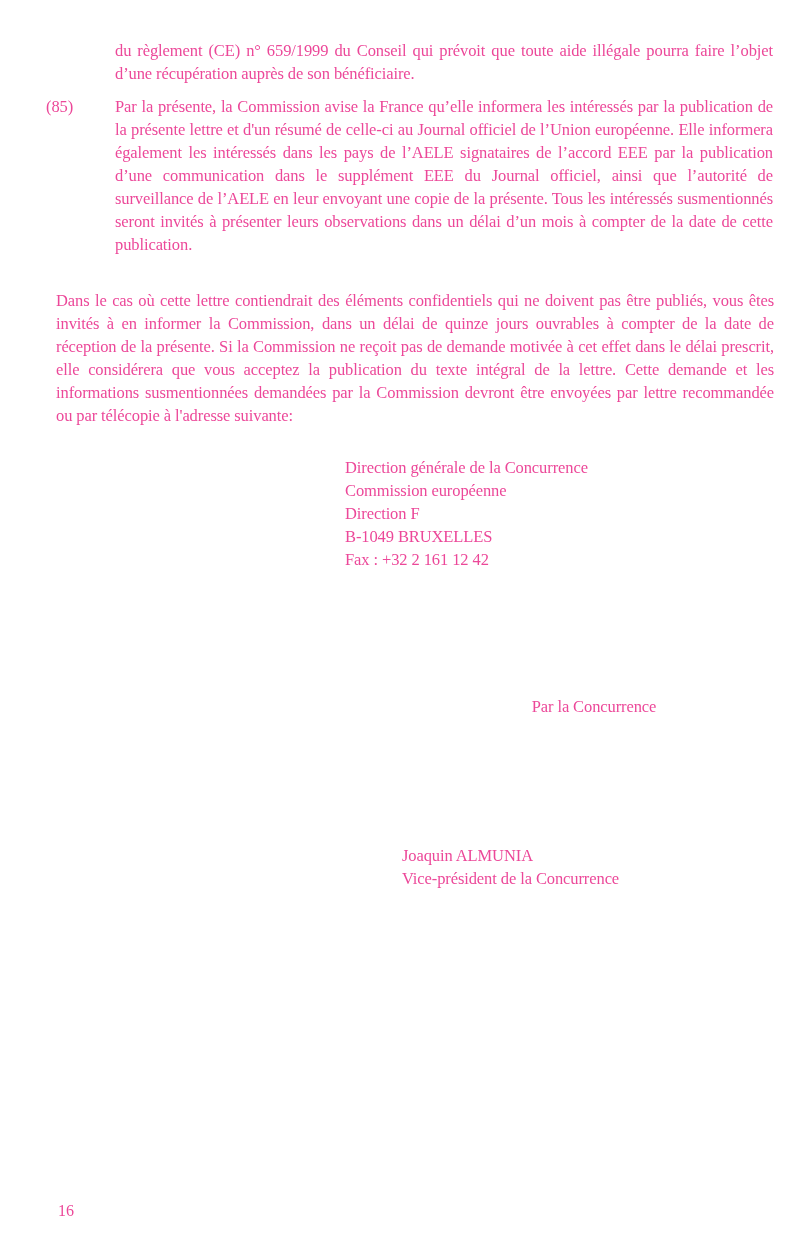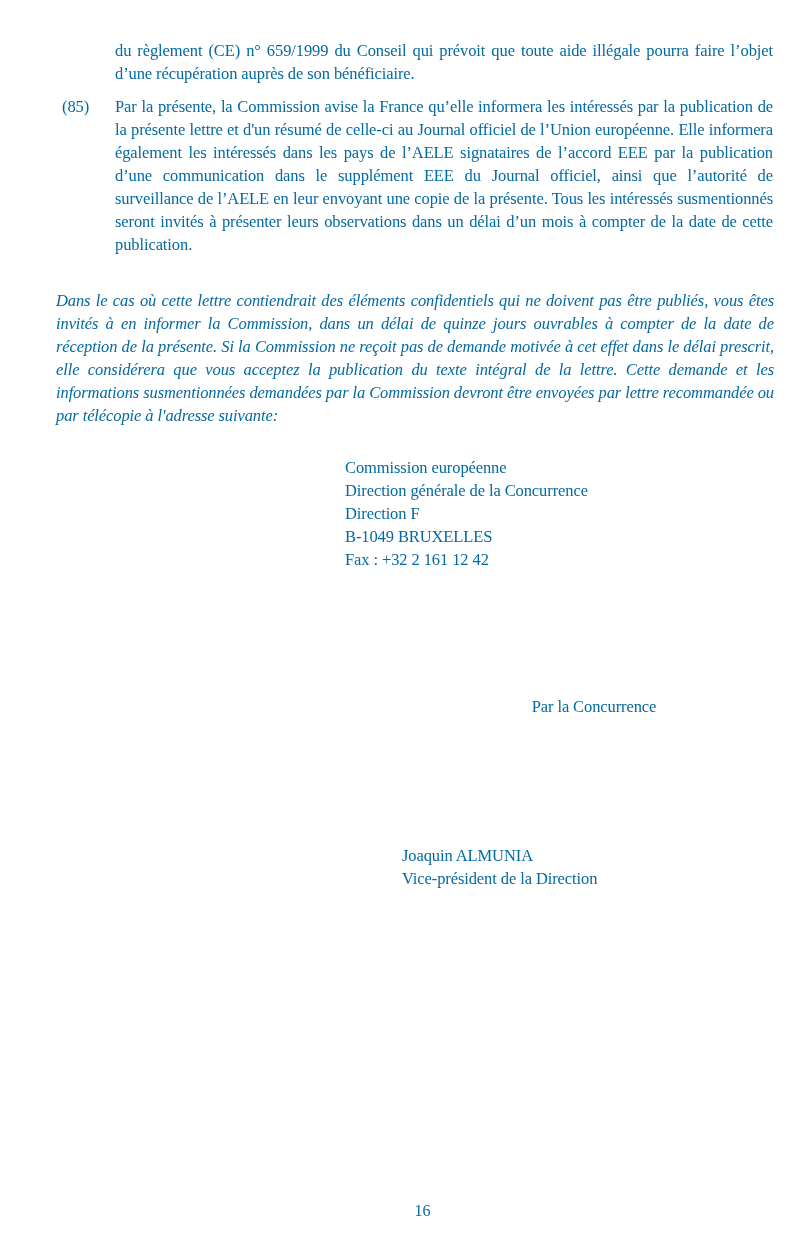--- a/index.html
+++ b/index.html
@@ -9,54 +9,53 @@
     background: #ffffff;
   }
   .page {
     position: relative;
     width: 787px;
     height: 1246px;
     background: #ffffff;
     font-family: "Liberation Serif", "DejaVu Serif", serif;
     font-size: 16.5px;
     line-height: 23px;
-    color: #0369a1;
+    color: #ec4899;
     letter-spacing: -0.1px;
     overflow: hidden;
   }
   .abs { position: absolute; margin: 0; }
 
   
   .para-continuation {
     left: 115px;
     top: 39px;
     width: 658px;
     text-align: justify;
   }
 
   
   .para-number {
-    left: 62px;
+    left: 46px;
     top: 95px;
     white-space: nowrap;
   }
   .para-85-text {
     left: 115px;
     top: 95px;
     width: 658px;
     text-align: justify;
   }
 
   
   .para-confidentiality {
     left: 56px;
     top: 289px;
     width: 718px;
     text-align: justify;
-    font-style: italic;
   }
 
   
   .address-block {
     left: 345px;
     top: 456px;
   }
   .address-line { white-space: nowrap; }
 
   
@@ -82,49 +81,49 @@
     margin-top: 20px;
   }
 
   
   .page-footer {
     left: 0;
     top: 1199px;
     width: 100%;
     padding-left: 58px;
     box-sizing: border-box;
-    text-align: center;
+    text-align: left;
     font-size: 16px;
     letter-spacing: 0;
   }
 </style>
 </head>
 <body>
 
 <div class="page">
 
   <p class="abs para-continuation">du règlement (CE) n° 659/1999 du Conseil qui prévoit que toute aide illégale pourra faire l’objet d’une récupération auprès de son bénéficiaire.</p>
 
   <span class="abs para-number">(85)</span>
 
   <p class="abs para-85-text">Par la présente, la Commission avise la France qu’elle informera les intéressés par la publication de la présente lettre et d'un résumé de celle-ci au Journal officiel de l’Union européenne. Elle informera également les intéressés dans les pays de l’AELE signataires de l’accord EEE par la publication d’une communication dans le supplément EEE du Journal officiel, ainsi que l’autorité de surveillance de l’AELE en leur envoyant une copie de la présente. Tous les intéressés susmentionnés seront invités à présenter leurs observations dans un délai d’un mois à compter de la date de cette publication.</p>
 
   <p class="abs para-confidentiality">Dans le cas où cette lettre contiendrait des éléments confidentiels qui ne doivent pas être publiés, vous êtes invités à en informer la Commission, dans un délai de quinze jours ouvrables à compter de la date de réception de la présente. Si la Commission ne reçoit pas de demande motivée à cet effet dans le délai prescrit, elle considérera que vous acceptez la publication du texte intégral de la lettre. Cette demande et les informations susmentionnées demandées par la Commission devront être envoyées par lettre recommandée ou par télécopie à l'adresse suivante:</p>
 
   <div class="abs address-block">
+    <div class="address-line">Direction générale de la Concurrence</div>
     <div class="address-line">Commission européenne</div>
-    <div class="address-line">Direction générale de la Concurrence</div>
     <div class="address-line">Direction F</div>
     <div class="address-line">B-1049 BRUXELLES</div>
     <div class="address-line">Fax : +32 2 161 12 42</div>
   </div>
 
 
   <p class="abs by-commission">Par la Concurrence</p>
 
   <div class="abs signature-block">
     <div>Joaquin ALMUNIA</div>
-    <div>Vice-président de la Direction</div>
+    <div>Vice-président de la Concurrence</div>
   </div>
 
   <div class="abs page-footer">16</div>
 
 </div>
 
 </body></html>

